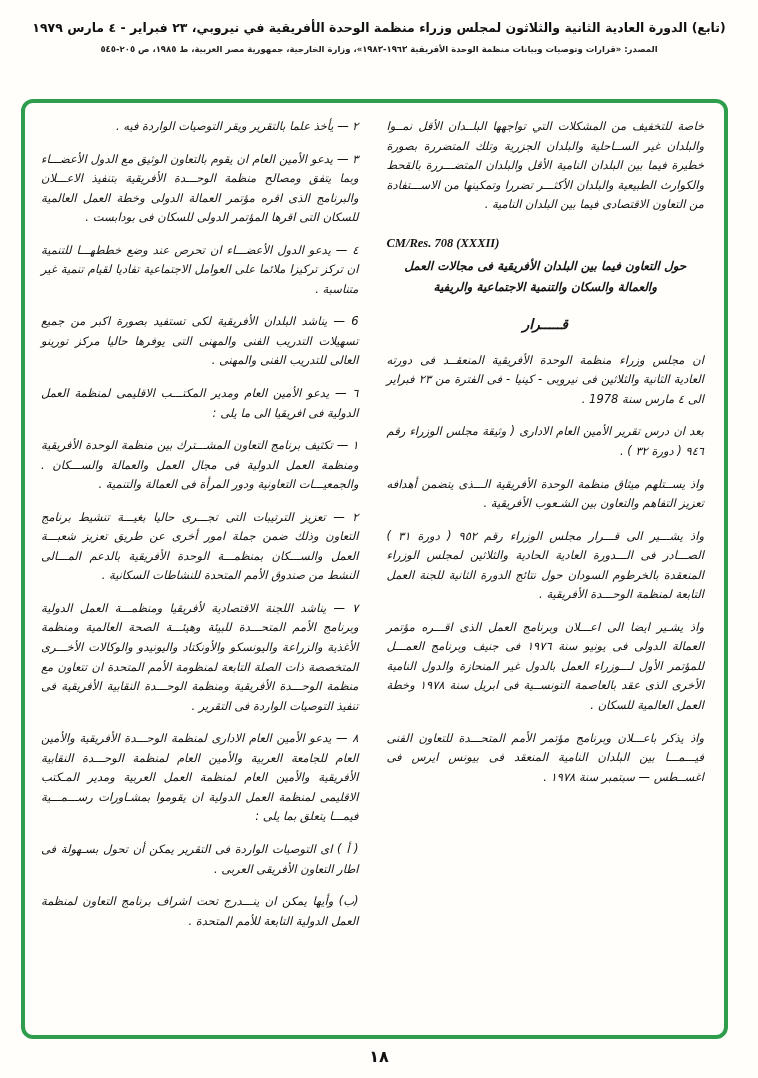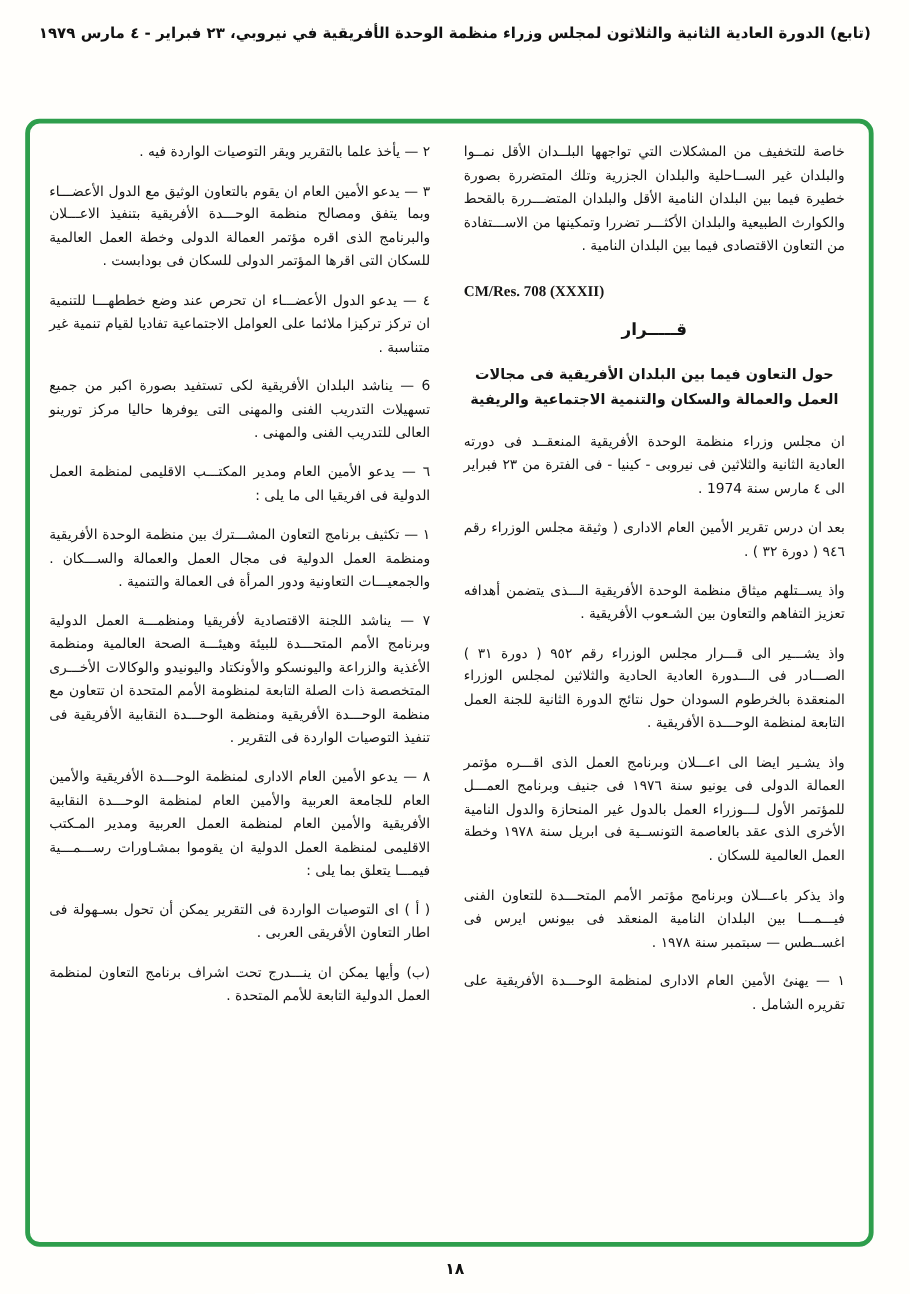--- a/index.html
+++ b/index.html
@@ -48,20 +48,21 @@
   }
   .columns {
     direction: rtl;
     display: flex;
     gap: 28px;
     height: 100%;
   }
   .col {
     flex: 1 1 0;
     min-width: 0;
+    font-style: italic;
   }
   .para {
     margin: 0 0 13px 0;
     font-size: 11.5px;
     line-height: 1.7;
     text-align: justify;
     color: #141414;
     direction: rtl;
   }
   .para.ltr {
@@ -84,56 +85,57 @@
     font-size: 12px;
     line-height: 1.75;
     margin: 0 0 15px 0;
   }
   .page-number {
     position: absolute;
     bottom: 12px;
     left: 0;
     width: 100%;
     text-align: center;
-    font-size: 13px;
+    font-size: 16px;
     font-weight: bold;
     color: #111;
   }
 </style>
 </head>
 <body>
 
 <div class="page">
 
   <header class="doc-header">
     <div class="h1">(تابع) الدورة العادية الثانية والثلاثون لمجلس وزراء منظمة الوحدة الأفريقية في نيروبي، ٢٣ فبراير - ٤ مارس ١٩٧٩</div>
+    <div class="h2">المصدر: «قرارات وتوصيات وبيانات منظمة الوحدة الأفريقية ١٩٦٣-١٩٨٣»، وزارة الخارجية، جمهورية مصر العربية، ط ١٩٨٥، ص ٢٠٥-٥٤٥</div>
   </header>
 
   <div class="green-box">
     <div class="columns">
       <div class="col col-right">
           <p class="para body">خاصة للتخفيف من المشكلات التي تواجهها البلــدان الأقل نمــوا والبلدان غير الســاحلية والبلدان الجزرية وتلك المتضررة بصورة خطيرة فيما بين البلدان النامية الأقل والبلدان المتضـــررة بالقحط والكوارث الطبيعية والبلدان الأكثـــر تضررا وتمكينها من الاســـتفادة من التعاون الاقتصادى فيما بين البلدان النامية .</p>
           <p class="para ltr" dir="ltr">CM/Res. 708 (XXXII)</p>
+          <p class="para title">حول التعاون فيما بين البلدان الأفريقية فى مجالات العمل والعمالة والسكان والتنمية الاجتماعية والريفية</p>
           <p class="para heading">قـــــرار</p>
-          <p class="para title">حول التعاون فيما بين البلدان الأفريقية فى مجالات العمل والعمالة والسكان والتنمية الاجتماعية والريفية</p>
-          <p class="para body">ان مجلس وزراء منظمة الوحدة الأفريقية المنعقــد فى دورته العادية الثانية والثلاثين فى نيروبى - كينيا - فى الفترة من ٢٣ فبراير الى ٤ مارس سنة 1974 .</p>
+          <p class="para body">ان مجلس وزراء منظمة الوحدة الأفريقية المنعقــد فى دورته العادية الثانية والثلاثين فى نيروبى - كينيا - فى الفترة من ٢٣ فبراير الى ٤ مارس سنة 1978 .</p>
           <p class="para body">بعد ان درس تقرير الأمين العام الادارى ( وثيقة مجلس الوزراء رقم ٩٤٦ ( دورة ٣٢ ) .</p>
           <p class="para body">واذ يســتلهم ميثاق منظمة الوحدة الأفريقية الـــذى يتضمن أهدافه تعزيز التفاهم والتعاون بين الشـعوب الأفريقية .</p>
           <p class="para body">واذ يشـــير الى قـــرار مجلس الوزراء رقم ٩٥٢ ( دورة ٣١ ) الصـــادر فى الـــدورة العادية الحادية والثلاثين لمجلس الوزراء المنعقدة بالخرطوم السودان حول نتائج الدورة الثانية للجنة العمل التابعة لمنظمة الوحـــدة الأفريقية .</p>
           <p class="para body">واذ يشـير ايضا الى اعـــلان وبرنامج العمل الذى اقـــره مؤتمر العمالة الدولى فى يونيو سنة ١٩٧٦ فى جنيف وبرنامج العمـــل للمؤتمر الأول لـــوزراء العمل بالدول غير المنحازة والدول النامية الأخرى الذى عقد بالعاصمة التونســية فى ابريل سنة ١٩٧٨ وخطة العمل العالمية للسكان .</p>
           <p class="para body">واذ يذكر باعـــلان وبرنامج مؤتمر الأمم المتحـــدة للتعاون الفنى فيـــمـــا بين البلدان النامية المنعقد فى بيونس ايرس فى اغســطس — سبتمبر سنة ١٩٧٨ .</p>
-          <p class="para body">١ — يهنئ الأمين العام الادارى لمنظمة الوحـــدة الأفريقية على تقريره الشامل .</p>
         </div>
       <div class="col col-left">
           <p class="para body">٢ — يأخذ علما بالتقرير ويقر التوصيات الواردة فيه .</p>
           <p class="para body">٣ — يدعو الأمين العام ان يقوم بالتعاون الوثيق مع الدول الأعضـــاء وبما يتفق ومصالح منظمة الوحـــدة الأفريقية بتنفيذ الاعـــلان والبرنامج الذى اقره مؤتمر العمالة الدولى وخطة العمل العالمية للسكان التى اقرها المؤتمر الدولى للسكان فى بودابست .</p>
           <p class="para body">٤ — يدعو الدول الأعضـــاء ان تحرص عند وضع خططهـــا للتنمية ان تركز تركيزا ملائما على العوامل الاجتماعية تفاديا لقيام تنمية غير متناسبة .</p>
           <p class="para body">6 — يناشد البلدان الأفريقية لكى تستفيد بصورة اكبر من جميع تسهيلات التدريب الفنى والمهنى التى يوفرها حاليا مركز تورينو العالى للتدريب الفنى والمهنى .</p>
           <p class="para body">٦ — يدعو الأمين العام ومدير المكتـــب الاقليمى لمنظمة العمل الدولية فى افريقيا الى ما يلى :</p>
           <p class="para body">١ — تكثيف برنامج التعاون المشـــترك بين منظمة الوحدة الأفريقية ومنظمة العمل الدولية فى مجال العمل والعمالة والســـكان . والجمعيـــات التعاونية ودور المرأة فى العمالة والتنمية .</p>
+          <p class="para body">٢ — تعزيز الترتيبات التى تجـــرى حاليا بغيـــة تنشيط برنامج التعاون وذلك ضمن جملة امور أخرى عن طريق تعزيز شعبـــة العمل والســـكان بمنظمـــة الوحدة الأفريقية بالدعم المـــالى النشط من صندوق الأمم المتحدة للنشاطات السكانية .</p>
           <p class="para body">٧ — يناشد اللجنة الاقتصادية لأفريقيا ومنظمـــة العمل الدولية وبرنامج الأمم المتحـــدة للبيئة وهيئـــة الصحة العالمية ومنظمة الأغذية والزراعة واليونسكو والأونكتاد واليونيدو والوكالات الأخـــرى المتخصصة ذات الصلة التابعة لمنظومة الأمم المتحدة ان تتعاون مع منظمة الوحـــدة الأفريقية ومنظمة الوحـــدة النقابية الأفريقية فى تنفيذ التوصيات الواردة فى التقرير .</p>
           <p class="para body">٨ — يدعو الأمين العام الادارى لمنظمة الوحـــدة الأفريقية والأمين العام للجامعة العربية والأمين العام لمنظمة الوحـــدة النقابية الأفريقية والأمين العام لمنظمة العمل العربية ومدير المـكتب الاقليمى لمنظمة العمل الدولية ان يقوموا بمشـاورات رســـمـــية فيمـــا يتعلق بما يلى :</p>
           <p class="para body">( أ ) اى التوصيات الواردة فى التقرير يمكن أن تحول بسـهولة فى اطار التعاون الأفريقى العربى .</p>
           <p class="para body">(ب) وأيها يمكن ان ينـــدرج تحت اشراف برنامج التعاون لمنظمة العمل الدولية التابعة للأمم المتحدة .</p>
         </div>
     </div>
   </div>
 
   <div class="page-number">١٨</div>
 

